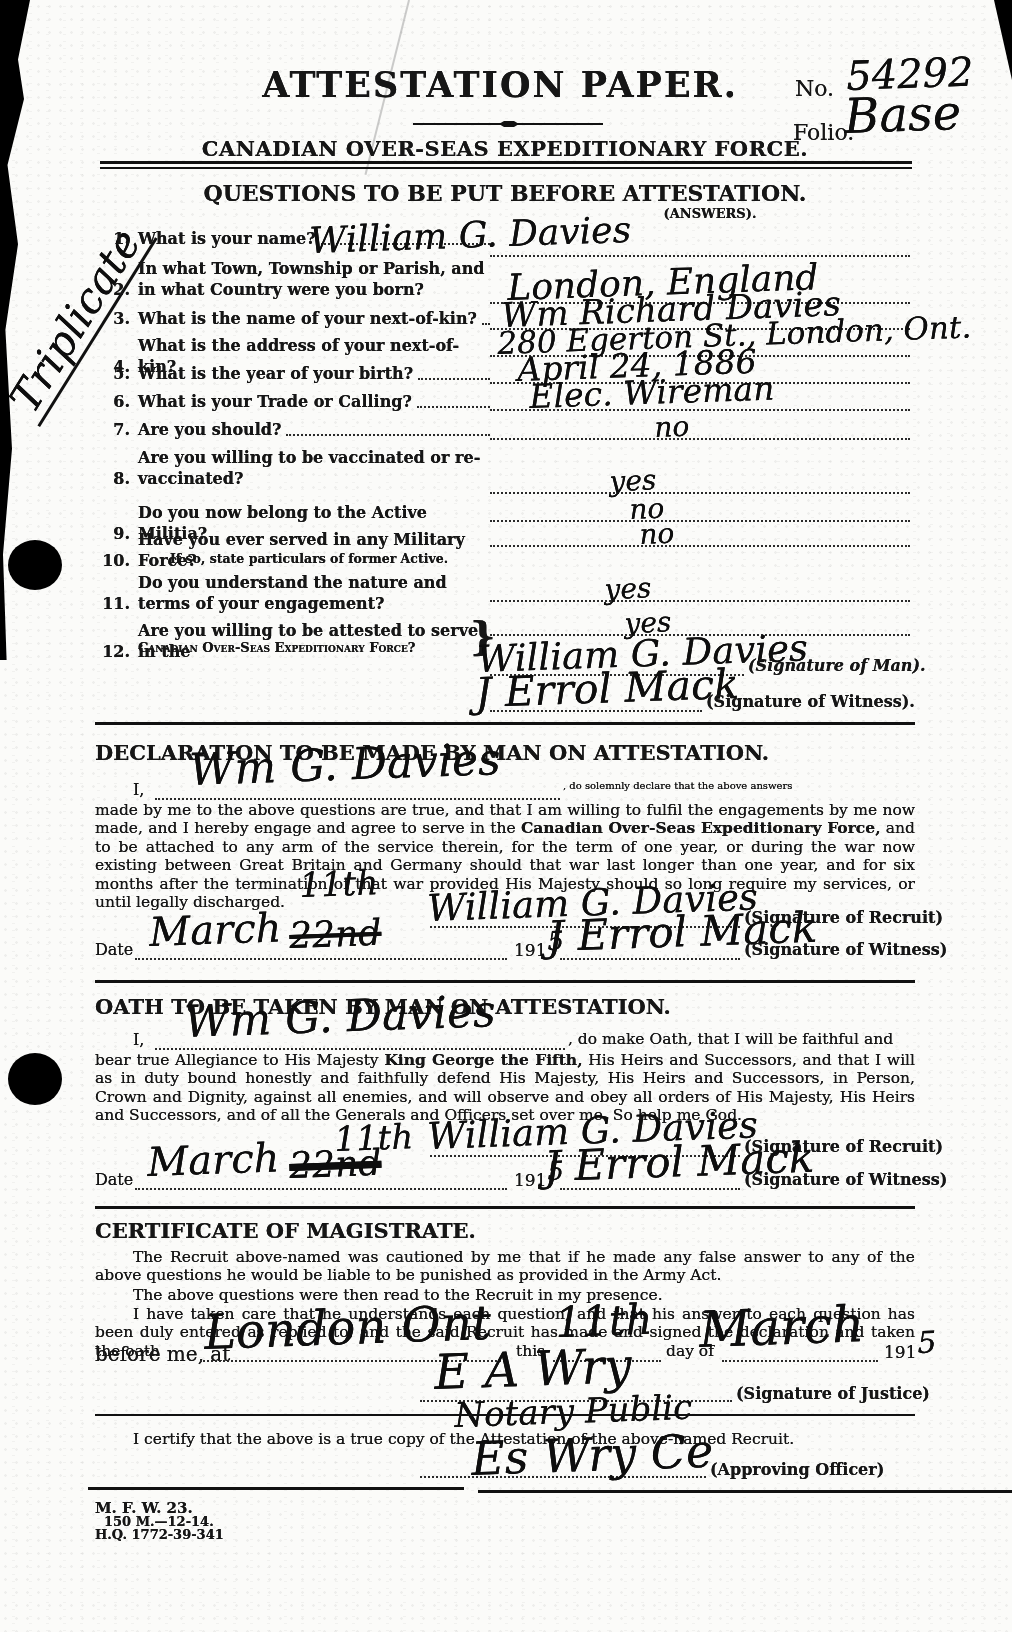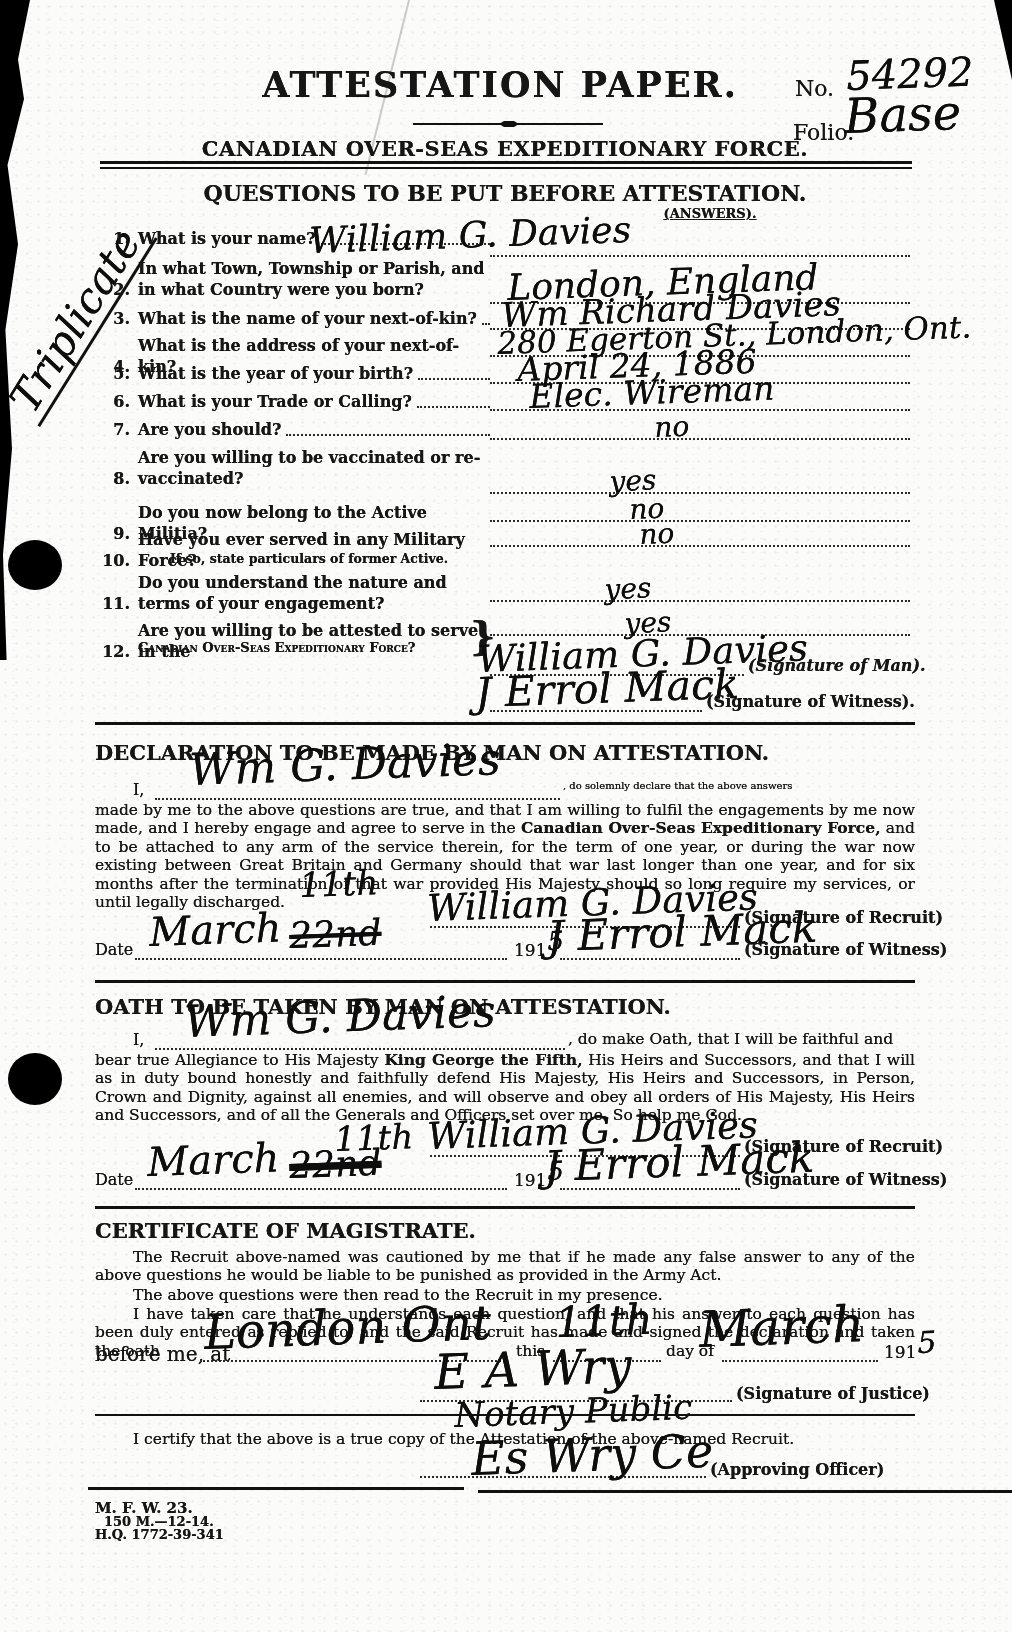--- a/index.html
+++ b/index.html
@@ -60,21 +60,21 @@
   </div>
   <div class="abs pt" style="left:795px;top:76px;font-size:22px;">No.</div>
   <div class="abs hw" style="left:847px;top:56px;font-size:40px;">54292</div>
   <div class="abs pt" style="left:793px;top:120px;font-size:22px;">Folio.</div>
   <div class="abs hw" style="left:845px;top:92px;font-size:48px;">Base</div>
   <div class="abs pt bold" style="left:95px;top:136px;width:820px;text-align:center;font-size:21px;letter-spacing:.5px;">CANADIAN OVER-SEAS EXPEDITIONARY FORCE.</div>
   <div class="abs rule" style="left:100px;top:161px;width:812px;height:3px;"></div>
   <div class="abs rule" style="left:100px;top:167px;width:812px;height:1.5px;"></div>
 
   <div class="abs pt bold" style="left:95px;top:180px;width:820px;text-align:center;font-size:22px;">QUESTIONS TO BE PUT BEFORE ATTESTATION.</div>
-  <div class="abs pt bold" style="left:600px;top:206px;width:220px;text-align:center;font-size:13px;text-decoration:underline;">(ANSWERS).</div>
+  <div class="abs pt bold" style="left:600px;top:206px;width:220px;text-align:center;font-size:13px;">(ANSWERS).</div>
 
   <div class="abs qrow pt" style="left:98px;top:228px;width:394px;">
     <span class="qnum">1.</span>
     <span class="qtext">What is your name?</span>
       <span class="qfill"></span>
   </div>
   <div class="abs qrow pt" style="left:98px;top:258px;width:394px;">
     <span class="qnum">2.</span>
     <span class="qtext">In what Town, Township or Parish, and in what Country were you born?</span>
       <span class="qfill"></span>

